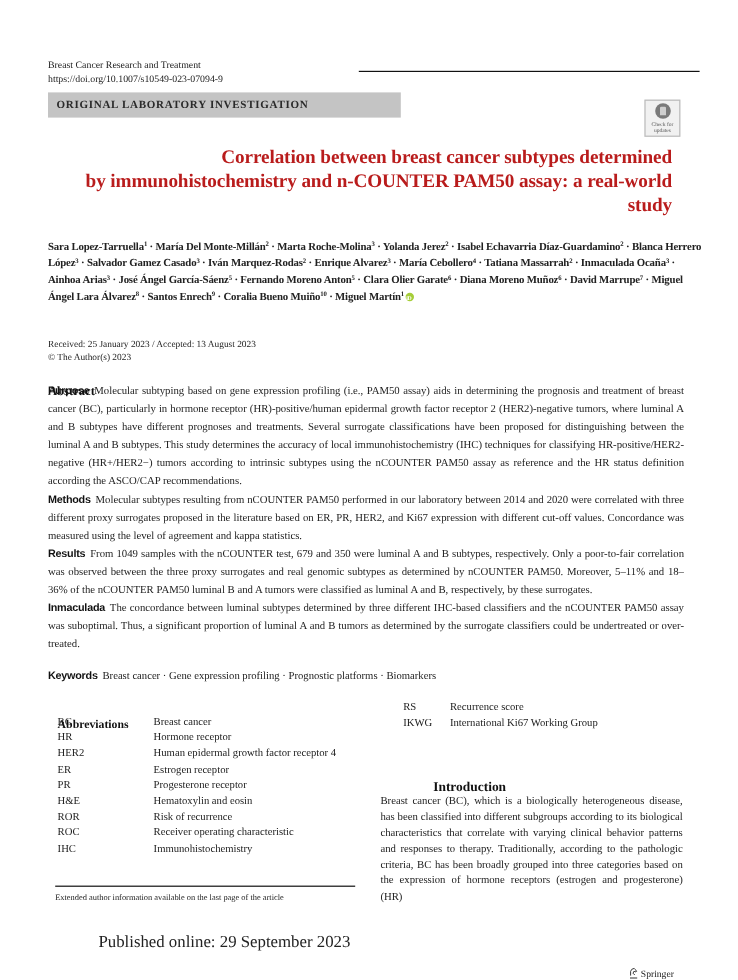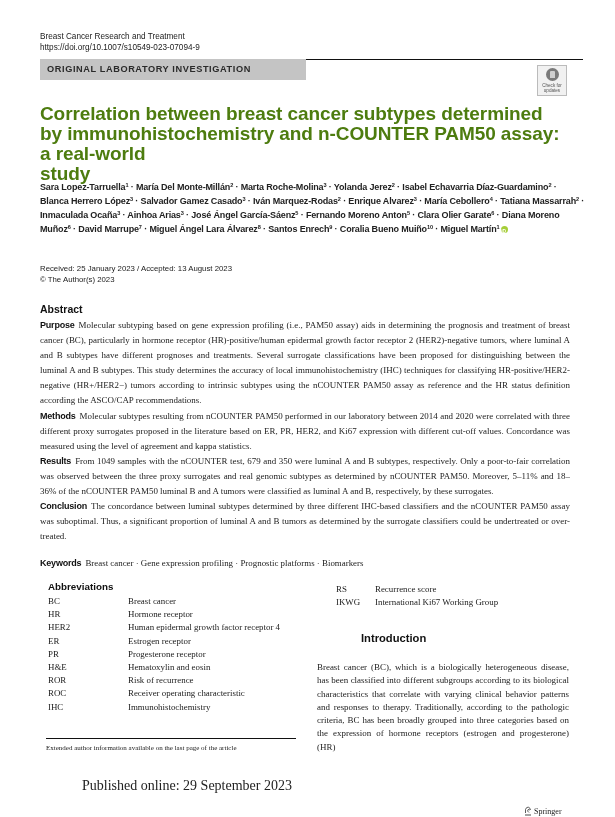--- a/index.html
+++ b/index.html
@@ -1,30 +1,30 @@
 <!DOCTYPE html>
 <html><head>
   <meta charset="utf-8">
   <style>
     html, body { margin: 0; padding: 0; background: #ffffff; }
     body { width: 615px; height: 817px; position: relative; overflow: hidden; color: #1a1a1a; }
-    .sans { font-family: Liberation Sans, sans-serif; }
+    .sans { font-family: Liberation Serif, serif; margin-top: 18px; }
     .serif { font-family: "Liberation Serif", "DejaVu Serif", serif; }
 
     .journal { position: absolute; left: 40px; top: 31px; font-size: 8.2px; line-height: 11px; color: #222; }
     .banner-line { position: absolute; left: 299px; top: 59px; width: 284px; height: 1px; background: #111; }
-    .banner { position: absolute; left: 40px; top: 59px; width: 266px; height: 21px; background: #c4c4c4; }
+    .banner { position: absolute; left: 40px; top: 59px; width: 294px; height: 21px; background: #c4c4c4; }
     .banner span { position: absolute; left: 7px; top: 5px; font-size: 9.2px; font-weight: bold; letter-spacing: 0.6px; color: #2a2a2a; }
 
     .cfu { position: absolute; left: 537px; top: 65px; width: 30px; height: 31px; border: 1px solid #bbb; background: #f1f1f1; box-sizing: border-box; }
     .cfu .circle { position: absolute; left: 8px; top: 2px; width: 13px; height: 13px; border-radius: 50%; background: #7a7a7a; }
     .cfu .circle::after { content: ""; position: absolute; left: 4px; top: 3px; width: 5px; height: 7px; background: #cfcfcf; border-radius: 1px 1px 0 0; }
     .cfu .txt { position: absolute; left: 0; right: 0; top: 17px; text-align: center; font-size: 4.6px; line-height: 5px; color: #555; }
 
-    .title { position: absolute; left: 40px; top: 104px; width: 520px; font-size: 19px; line-height: 20px; font-weight: bold; color: #4d7c0f; letter-spacing: -0.1px; }
+    .title { position: absolute; left: 40px; top: 104px; width: 520px; font-size: 16px; line-height: 20px; font-weight: bold; color: #b91c1c; letter-spacing: -0.1px; text-align: right; }
 
     .authors { position: absolute; left: 40px; top: 180px; width: 545px; font-size: 9px; line-height: 14px; font-weight: bold; color: #222; letter-spacing: -0.15px; }
     .authors sup { font-size: 5.6px; line-height: 0; vertical-align: 3px; font-weight: bold; }
     .orcid { display: inline-block; width: 7px; height: 7px; border-radius: 50%; background: #a6ce39; vertical-align: -0.5px; margin-left: 1px; position: relative; }
     .orcid::after { content: "iD"; position: absolute; left: 0.8px; top: -1px; font-size: 4.8px; color: #fff; font-weight: bold; }
 
     .dates { position: absolute; left: 40px; top: 264px; font-size: 7.8px; line-height: 10.5px; color: #222; }
 
     .abs-h { position: absolute; left: 40px; top: 303px; font-size: 10.5px; font-weight: bold; color: #111; }
     .abstract { position: absolute; left: 40px; top: 318px; width: 530px; font-size: 8.95px; line-height: 15.1px; color: #222; text-align: justify; }
@@ -84,21 +84,21 @@
 <div class="dates sans">
   <div>Received: 25 January 2023 / Accepted: 13 August 2023</div>
   <div>© The Author(s) 2023</div>
 </div>
 
 <div class="abs-h sans">Abstract</div>
 <div class="abstract serif">
   <p><span class="lab">Purpose</span><span>Molecular subtyping based on gene expression profiling (i.e., PAM50 assay) aids in determining the prognosis and treatment of breast cancer (BC), particularly in hormone receptor (HR)-positive/human epidermal growth factor receptor 2 (HER2)-negative tumors, where luminal A and B subtypes have different prognoses and treatments. Several surrogate classifications have been proposed for distinguishing between the luminal A and B subtypes. This study determines the accuracy of local immunohistochemistry (IHC) techniques for classifying HR-positive/HER2-negative (HR+/HER2−) tumors according to intrinsic subtypes using the nCOUNTER PAM50 assay as reference and the HR status definition according the ASCO/CAP recommendations.</span></p>
   <p><span class="lab">Methods</span><span>Molecular subtypes resulting from nCOUNTER PAM50 performed in our laboratory between 2014 and 2020 were correlated with three different proxy surrogates proposed in the literature based on ER, PR, HER2, and Ki67 expression with different cut-off values. Concordance was measured using the level of agreement and kappa statistics.</span></p>
   <p><span class="lab">Results</span><span>From 1049 samples with the nCOUNTER test, 679 and 350 were luminal A and B subtypes, respectively. Only a poor-to-fair correlation was observed between the three proxy surrogates and real genomic subtypes as determined by nCOUNTER PAM50. Moreover, 5–11% and 18–36% of the nCOUNTER PAM50 luminal B and A tumors were classified as luminal A and B, respectively, by these surrogates.</span></p>
-  <p><span class="lab">Conclusion</span><span>The concordance between luminal subtypes determined by three different IHC-based classifiers and the nCOUNTER PAM50 assay was suboptimal. Thus, a significant proportion of luminal A and B tumors as determined by the surrogate classifiers could be undertreated or over-treated.</span></p>
+  <p><span class="lab">Inmaculada</span><span>The concordance between luminal subtypes determined by three different IHC-based classifiers and the nCOUNTER PAM50 assay was suboptimal. Thus, a significant proportion of luminal A and B tumors as determined by the surrogate classifiers could be undertreated or over-treated.</span></p>
 </div>
 
 <div class="keywords serif">
   <span class="lab">Keywords</span><span>Breast cancer · Gene expression profiling · Prognostic platforms · Biomarkers</span>
 </div>
 
 <div class="abbr-h sans">Abbreviations</div>
 <div class="abbr serif" id="abbr-left">
     <div class="row">
       <span class="k">BC</span>

